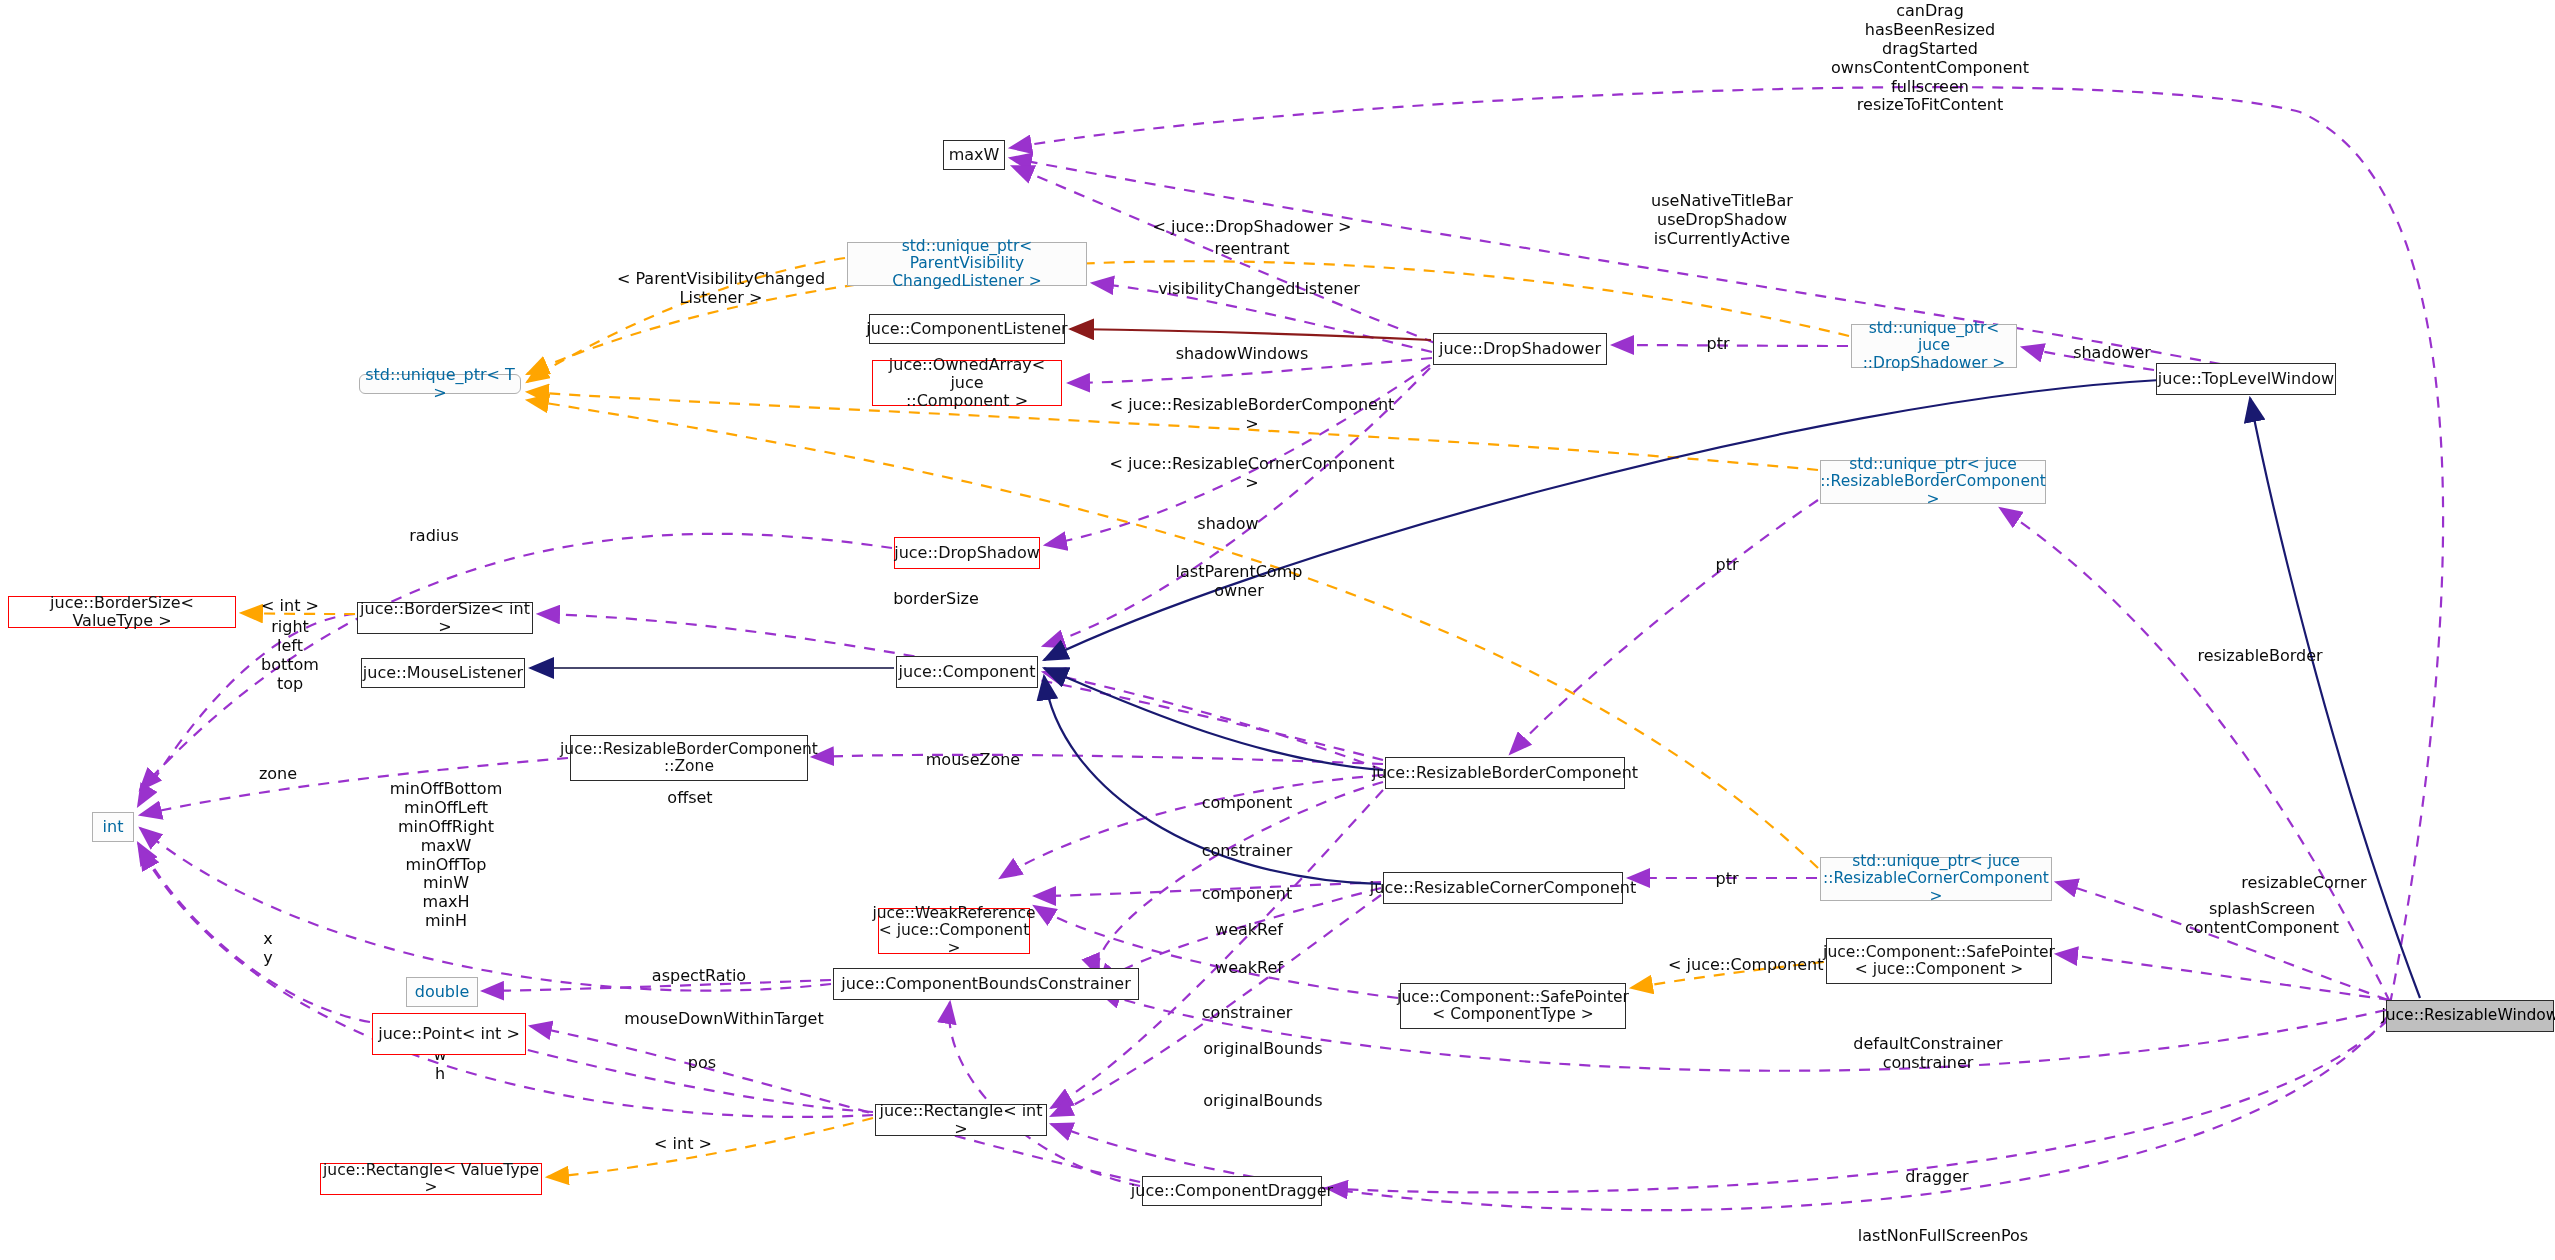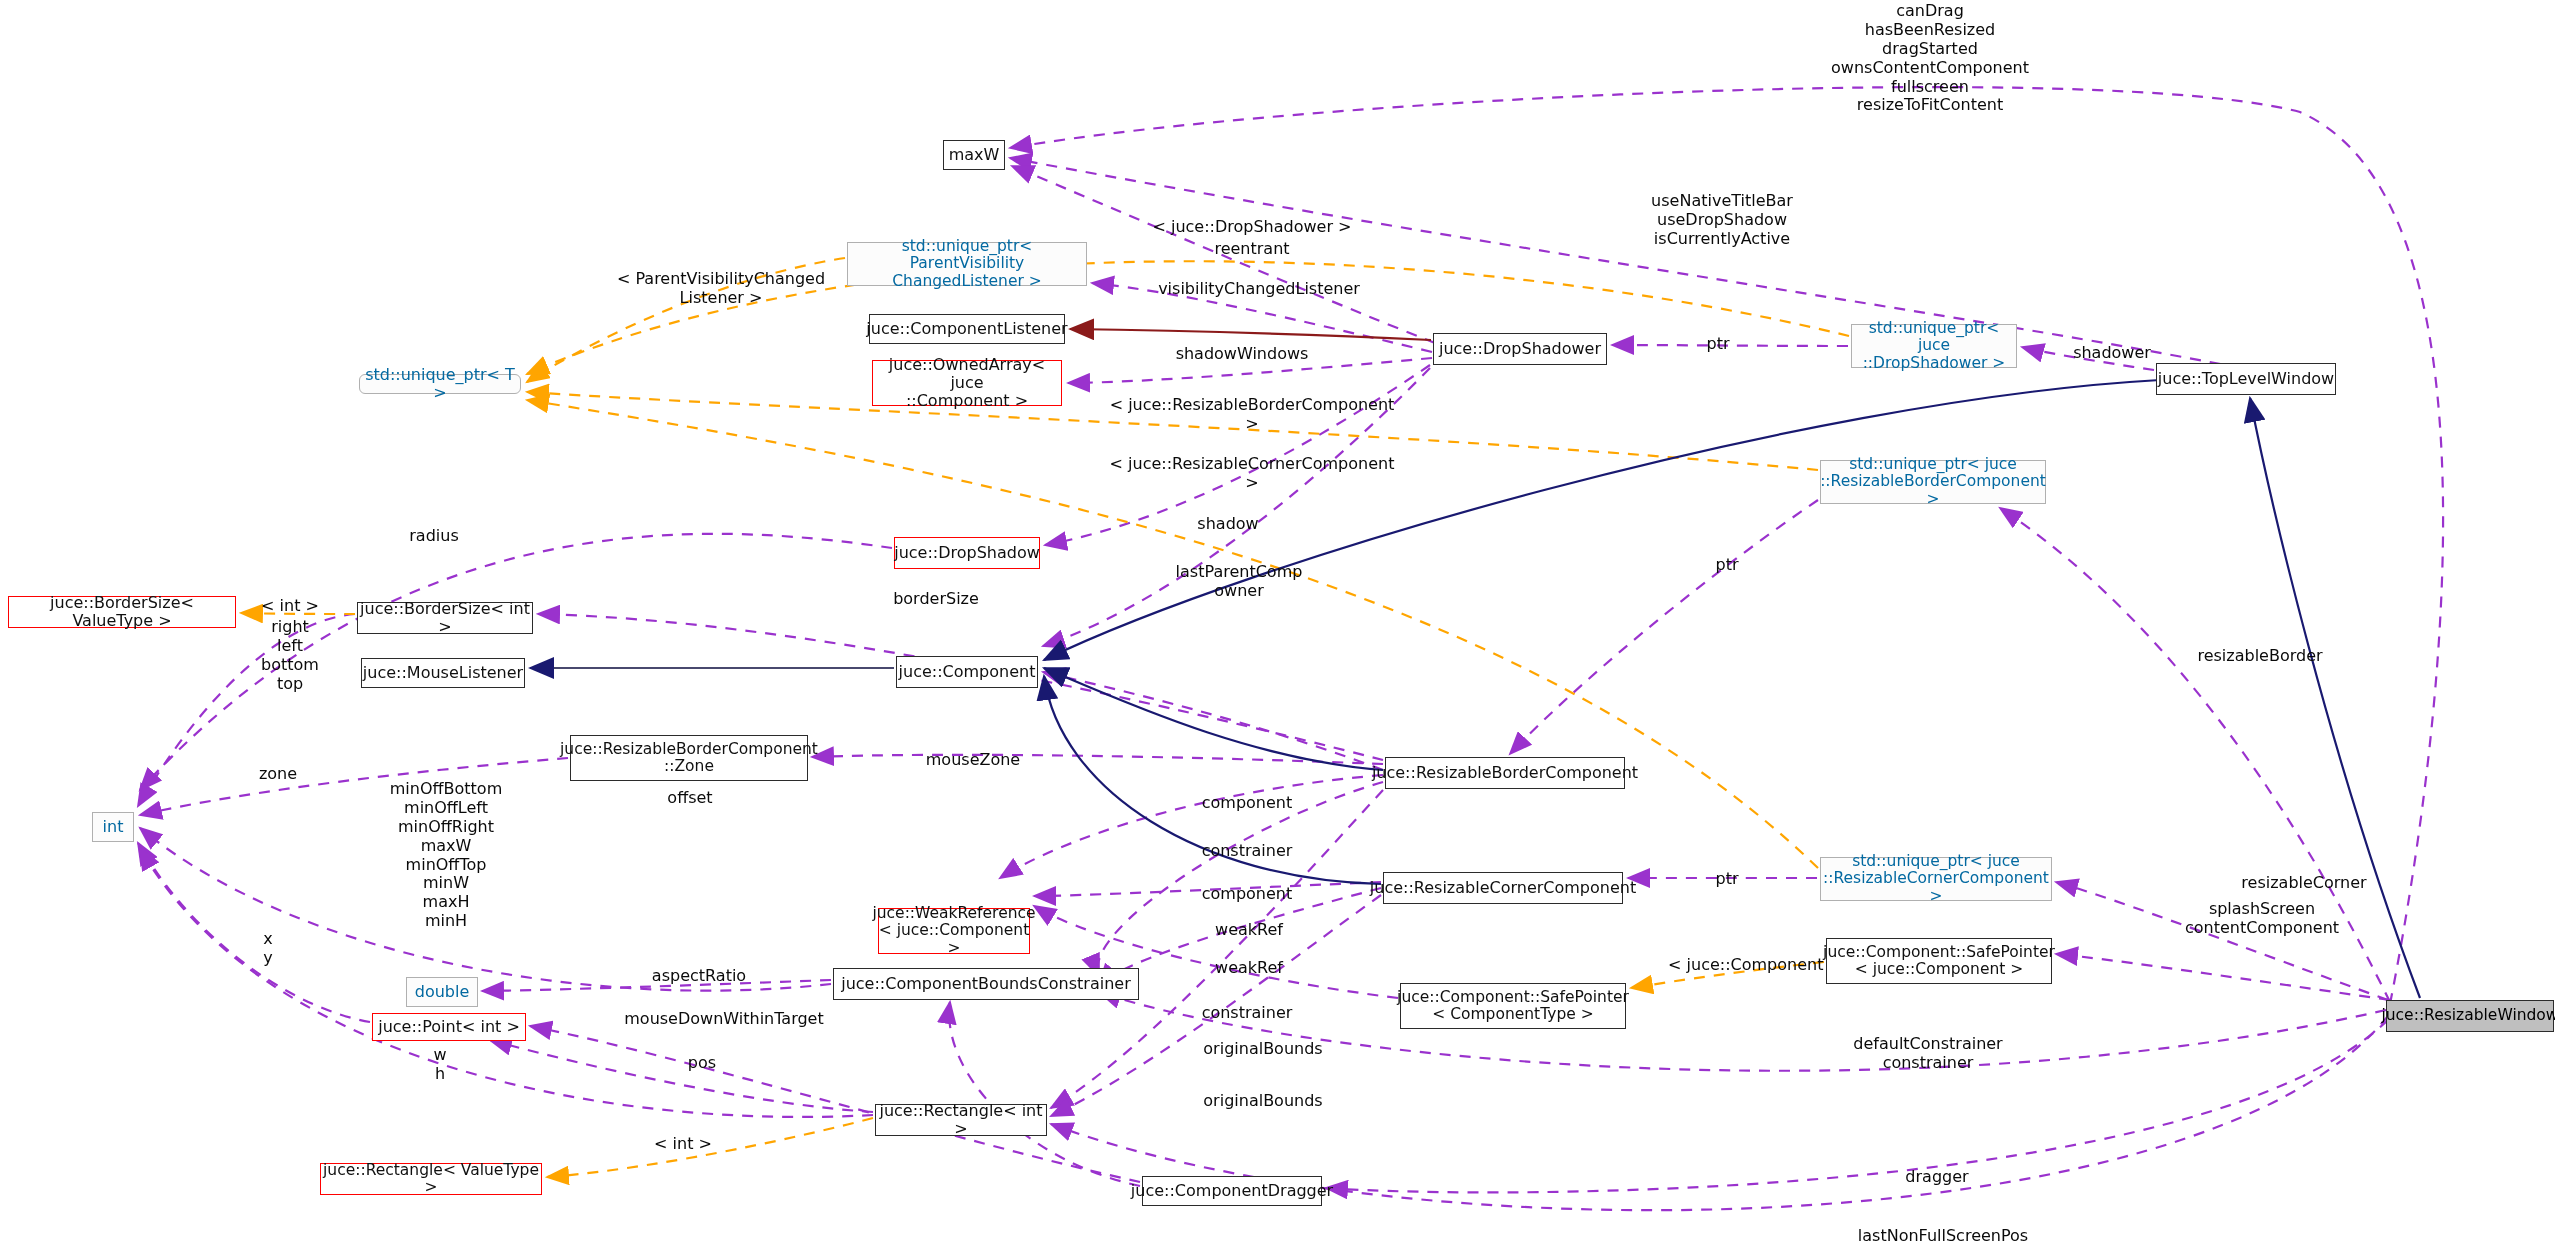--- a/index.html
+++ b/index.html
@@ -223,21 +223,21 @@
   <div class="node n-grey" style="left:1820px;top:857px;width:232px;height:44px;font-size:15.5px;">std::unique_ptr&lt; juce
 ::ResizableCornerComponent &gt;</div>
 
   <div class="node n-solid" style="left:1826px;top:938px;width:226px;height:46px;font-size:15.5px;">juce::Component::SafePointer
 &lt; juce::Component &gt;</div>
 
   <div class="node n-grey" style="left:406px;top:977px;width:72px;height:30px;font-size:16px;">double</div>
 
   <div class="node n-solid" style="left:833px;top:968px;width:306px;height:32px;font-size:16px;">juce::ComponentBoundsConstrainer</div>
 
-  <div class="node n-red" style="left:372px;top:1013px;width:154px;height:28px;font-size:16px;text-align:center;">juce::Point&lt; int &gt;</div>
+  <div class="node n-red" style="left:372px;top:1013px;width:154px;height:42px;font-size:16px;text-align:center;">juce::Point&lt; int &gt;</div>
 
   <div class="node n-solid" style="left:1400px;top:983px;width:226px;height:46px;font-size:15.5px;">juce::Component::SafePointer
 &lt; ComponentType &gt;</div>
 
   <div class="node n-solid" style="left:875px;top:1104px;width:172px;height:32px;font-size:16px;">juce::Rectangle&lt; int &gt;</div>
 
   <div class="node n-solid" style="left:1142px;top:1176px;width:180px;height:30px;font-size:16px;">juce::ComponentDragger</div>
 
   <div class="node n-red" style="left:320px;top:1163px;width:222px;height:32px;font-size:15.5px;">juce::Rectangle&lt; ValueType &gt;</div>
 

